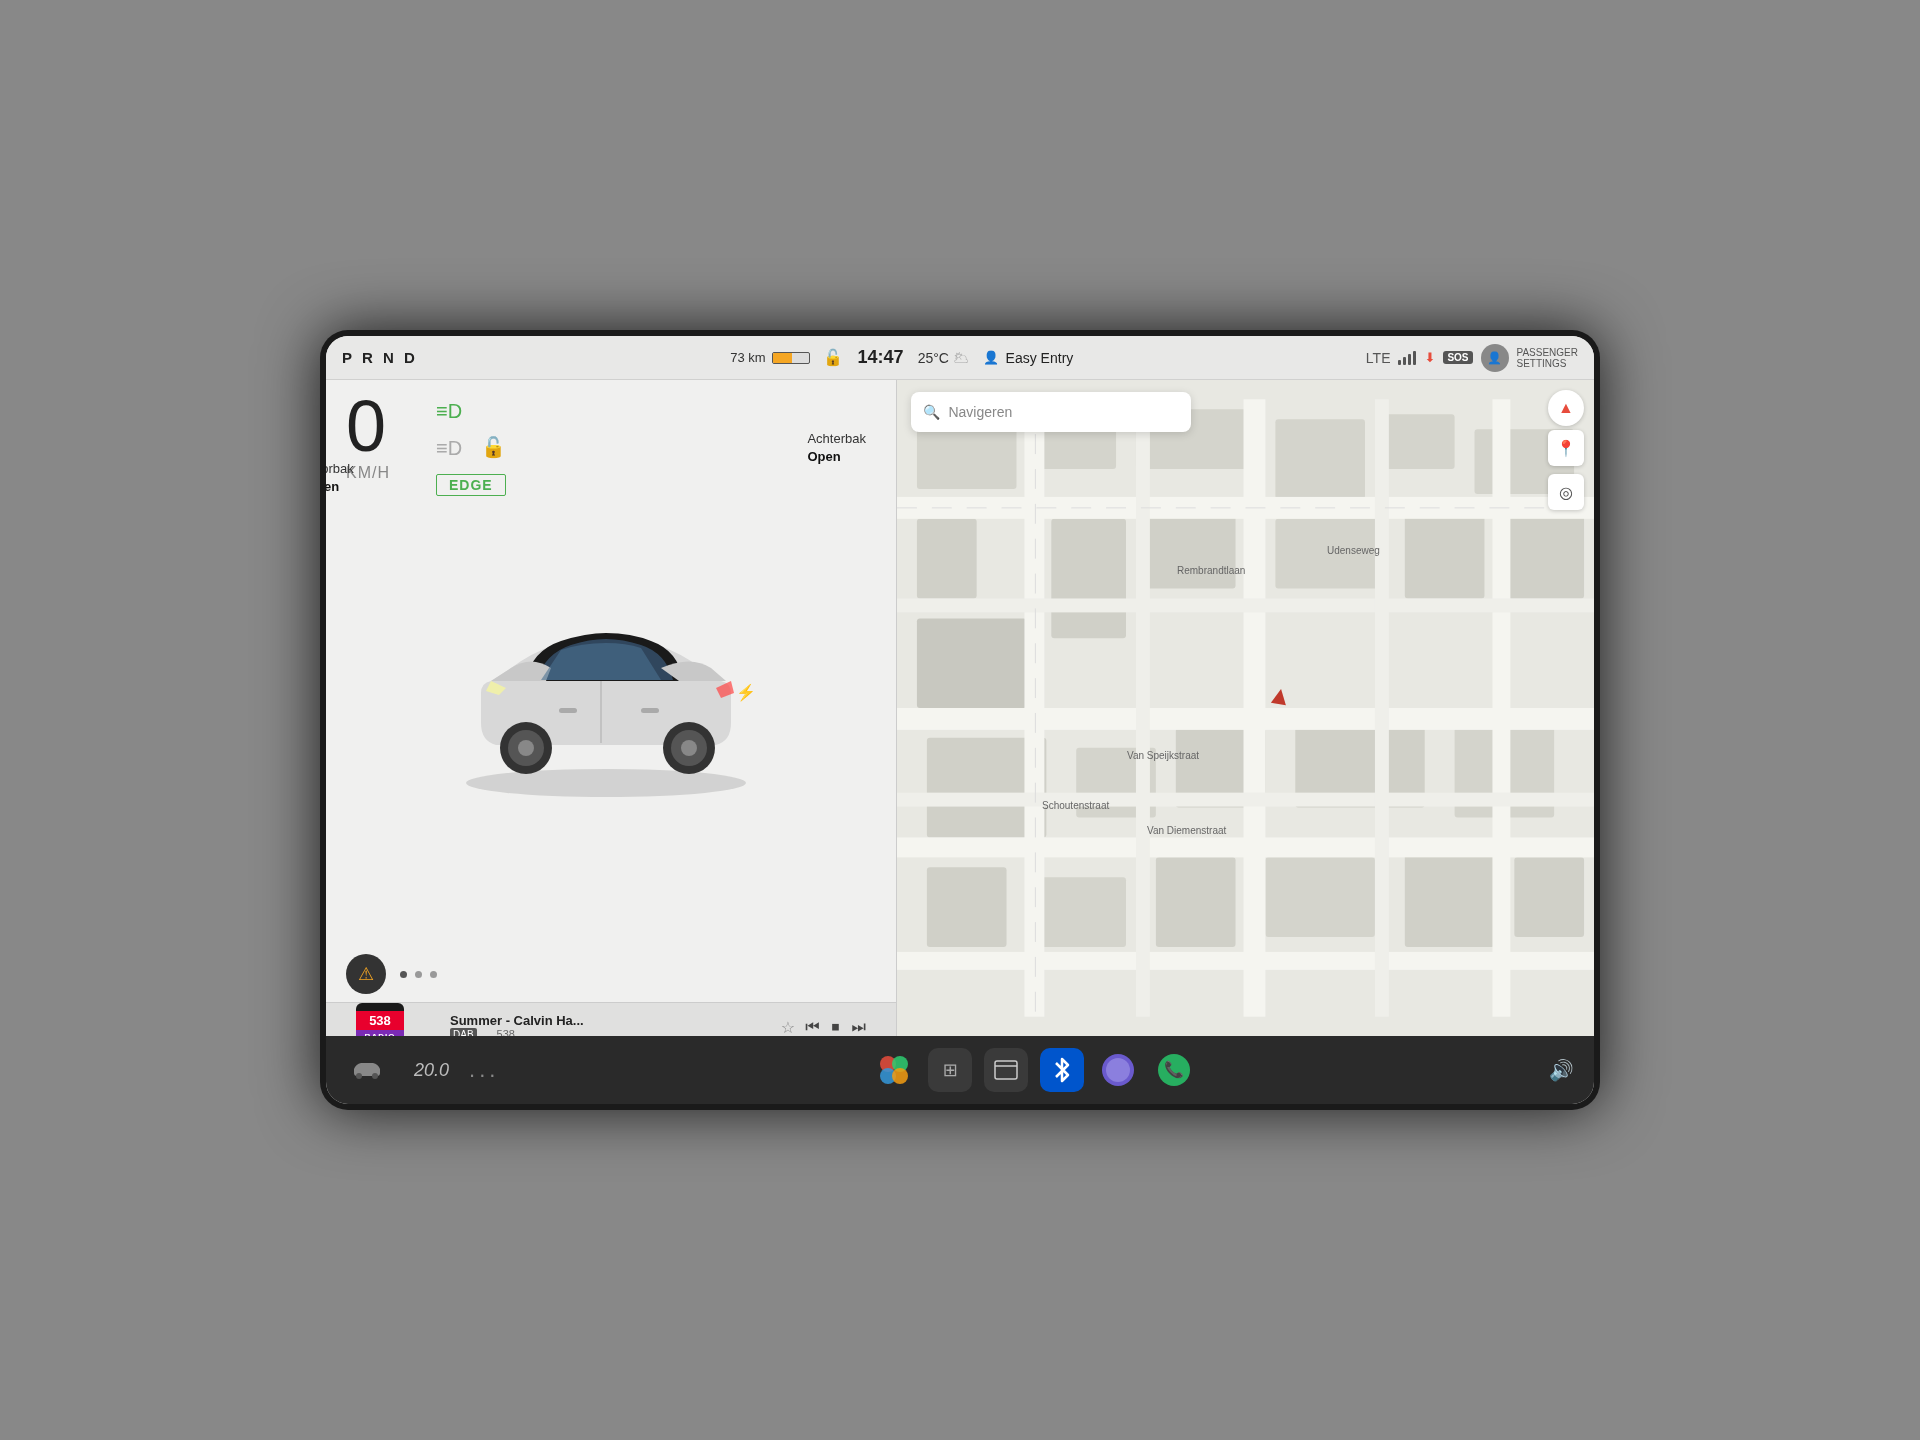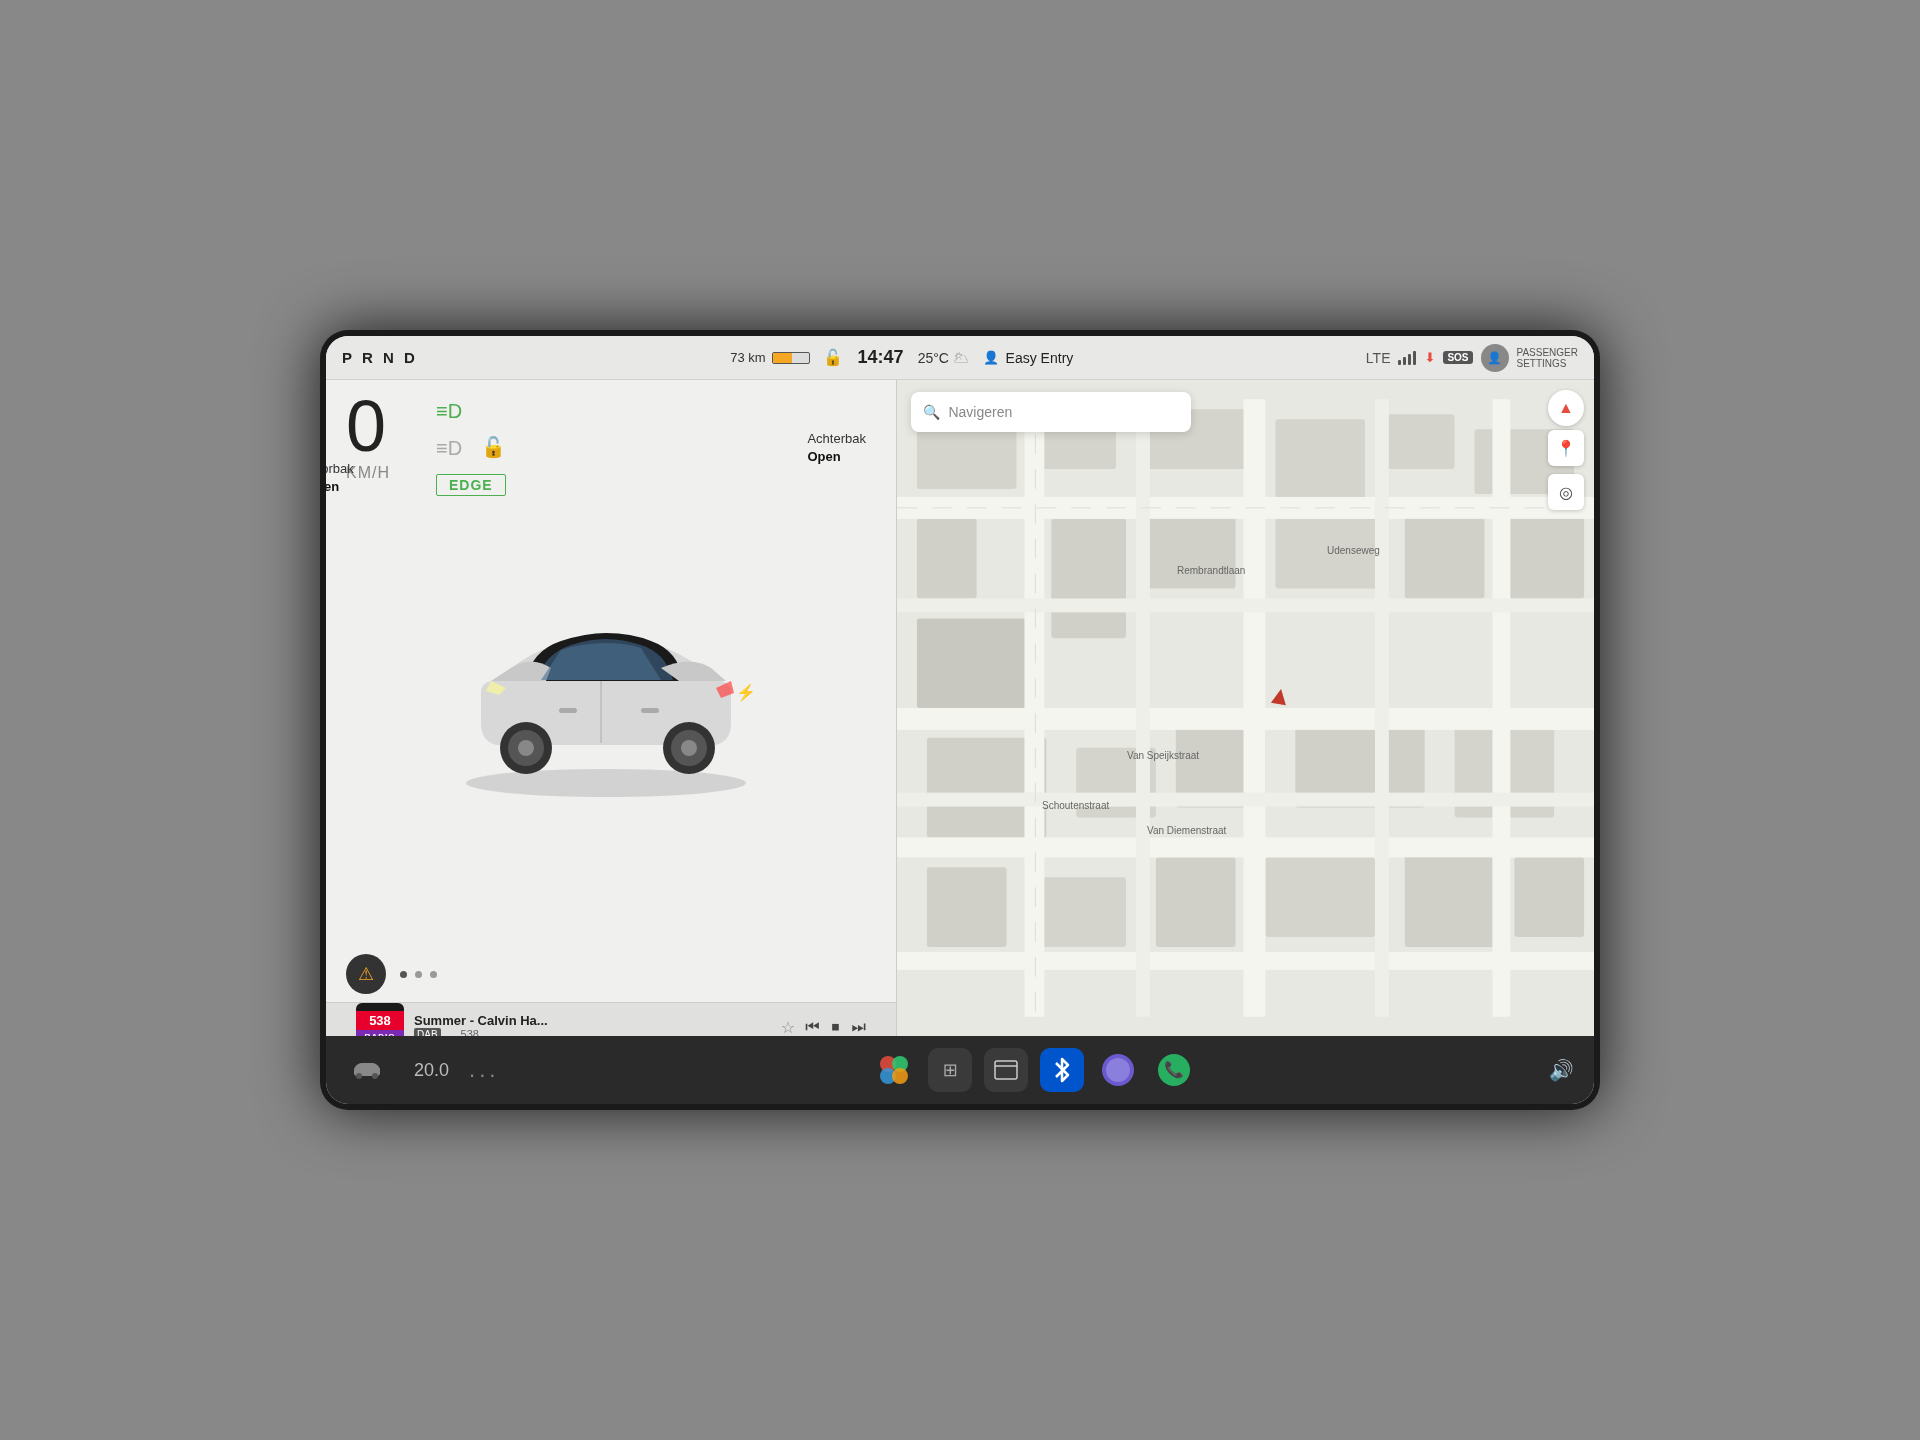--- a/index.html
+++ b/index.html
@@ -319,20 +319,21 @@
       text-align: center;
       color: white;
       font-size: 8px;
       font-weight: 700;
       padding: 2px 0;
       letter-spacing: 1px;
     }
 
     .media-info {
       flex: 1;
+      margin-left: 36px;
     }
     .media-title {
       font-size: 13px;
       font-weight: 600;
       color: #222;
     }
     .media-subtitle {
       font-size: 11px;
       color: #666;
       display: flex;
@@ -492,20 +493,21 @@
       justify-content: center;
       color: #aaa;
       font-size: 22px;
     }
 
     .temp-taskbar {
       color: #bbb;
       font-size: 18px;
       font-weight: 300;
       margin-left: 10px;
+      font-style: italic;
     }
 
     .dots-more {
       color: #888;
       font-size: 20px;
       margin: 0 16px;
       letter-spacing: 3px;
     }
 
     .taskbar-apps {

